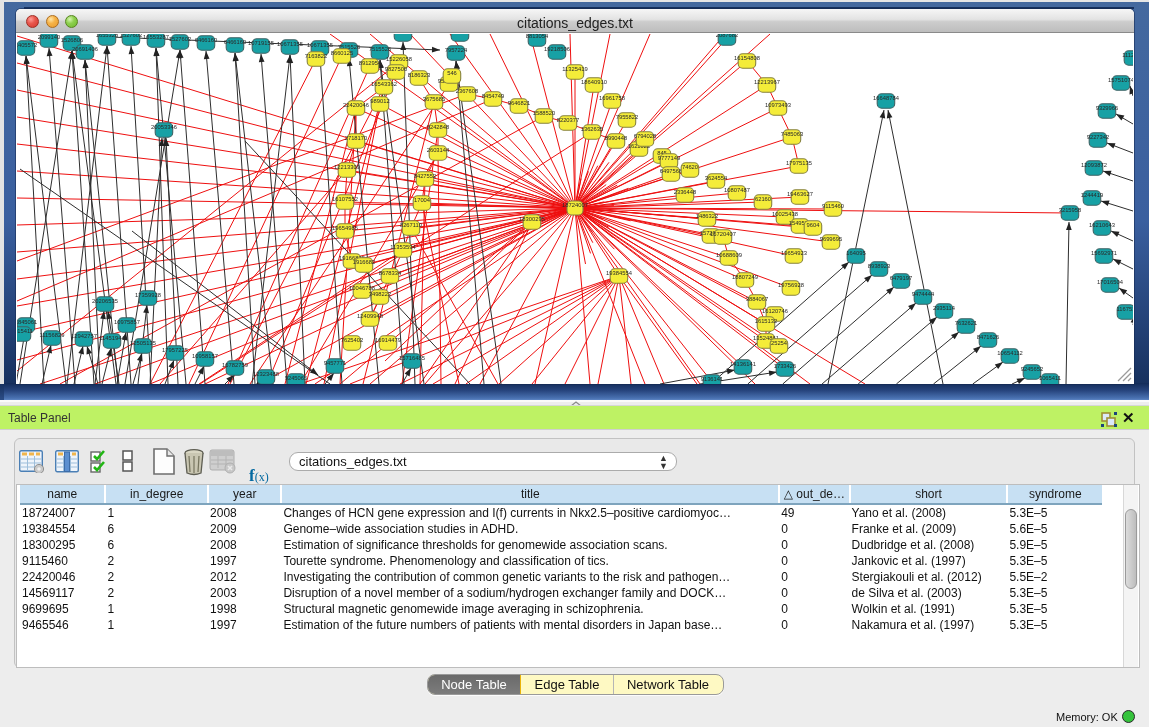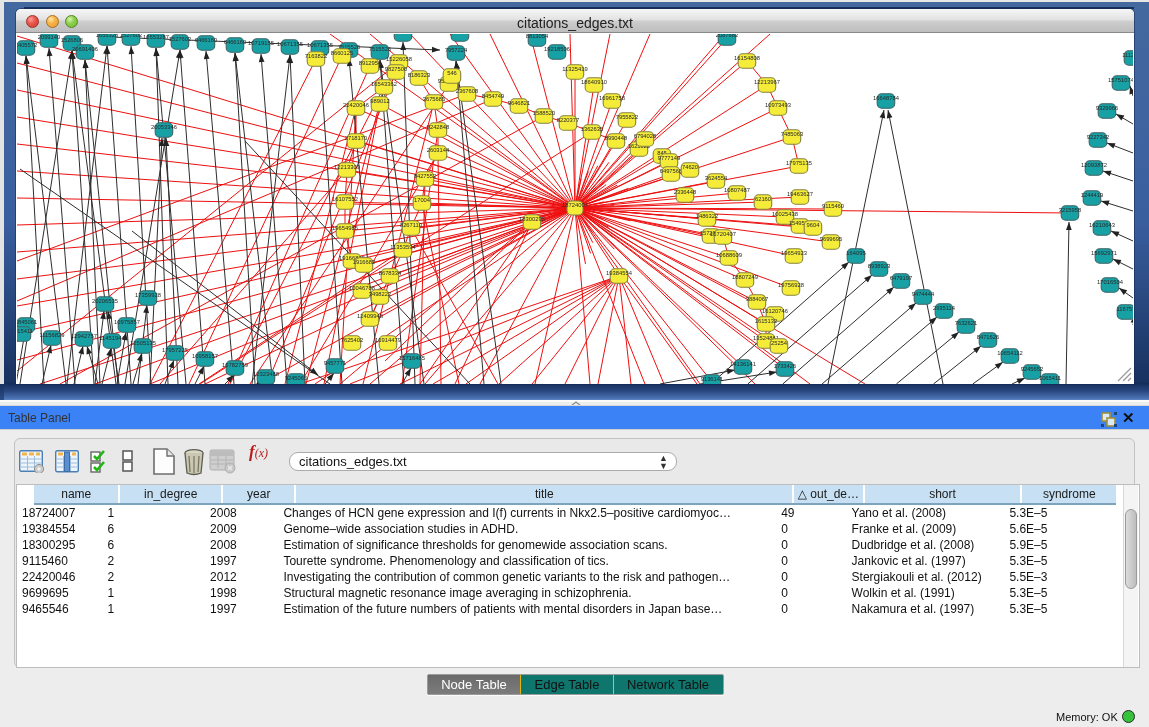--- a/index.html
+++ b/index.html
@@ -19,41 +19,41 @@
   #titlebar .title { position:absolute; left:0; top:6px; width:100%; text-align:center;
     font-size:14px; color:#222; }
   .tl { position:absolute; top:6px; width:13px; height:13px; border-radius:50%; }
   #tl-r { left:10px; background:radial-gradient(circle at 35% 30%,#ff9d97 0%,#e9594f 40%,#d3372c 100%); border:1px solid #9f2e24; }
   #tl-y { left:30px; background:radial-gradient(circle at 35% 30%,#ffe6a8 0%,#f6b348 40%,#e99b2e 100%); border:1px solid #ad6d1d; }
   #tl-g { left:49px; background:radial-gradient(circle at 35% 30%,#d7f5b2 0%,#8ed04f 40%,#6fb92e 100%); border:1px solid #57851f; }
   #canvas { position:absolute; left:1px; top:25px; width:1116px; height:350px; background:#fff; overflow:hidden; }
   
   #panel { position:absolute; left:0; top:400px; width:1149px; height:327px; background:#ededed; }
   #panel .divtop { position:absolute; left:0; top:0; width:1149px; height:2px; background:#fafafa; }
-  #phead { position:absolute; left:0; top:5px; width:1149px; height:25px; background:#3b82f6;
+  #phead { position:absolute; left:0; top:5px; width:1149px; height:25px; background:#bef264;
     border-top:1px solid #d7d7d7; border-bottom:1px solid #cfcfcf; }
   #phead .t { position:absolute; left:8px; top:5px; font-size:12px; color:#333; }
   #phead .x { position:absolute; left:1122px; top:3px; font-size:15px; font-weight:bold; color:#111; }
   #toolbox { position:absolute; left:14px; top:38px; width:1121px; height:230px;
     background:#e9e9e9; border:1px solid #c2c2c2; border-radius:6px; }
   #tablewrap { position:absolute; left:16px; top:84px; width:1124px; height:184px; background:#fff;
     border:1px solid #bdbdbd; }
   #combo { position:absolute; left:289px; top:52px; width:388px; height:19px; background:#fff;
     border:1px solid #ababab; border-radius:9px; font-size:13px; color:#111; padding:1px 0 0 9px; }
   #combo .arr { position:absolute; right:8px; top:1px; font-size:9px; color:#333; line-height:8px; }
-  table.hdr { border-collapse:collapse; table-layout:fixed; width:1082px; margin-left:17px;text-align:center; }
+  table.hdr { border-collapse:collapse; table-layout:fixed; width:1082px; margin-left:3px;text-align:center; }
   table.hdr th { background:#c7e0f3; border-left:2px solid #fff; border-bottom:2px solid #7ea4bd;
     font-weight:normal; font-size:12px; color:#1a1a1a; height:19px; padding:0; }
   table.hdr th:first-child { border-left:none; }
   table.data { border-collapse:collapse; table-layout:fixed; width:1082px; margin-left:1px; }
   table.data td { font-size:12px; color:#111; height:16px; padding:0 0 0 4px; white-space:nowrap; overflow:hidden; }
   #vscroll { position:absolute; right:1px; top:0px; width:15px; height:182px; background:#f4f4f4; border-left:1px solid #d8d8d8; }
   #vthumb { position:absolute; left:1px; top:24px; width:12px; height:80px; background:linear-gradient(90deg,#dcdcdc,#bdbdbd); border-radius:6px; border:1px solid #9a9a9a; }
   #tabs { position:absolute; left:427px; top:274px; width:297px; height:21px; border:1px solid #9a9a9a;
-    border-radius:2px; background:#0f766e; overflow:hidden; box-shadow:0 1px 0 rgba(255,255,255,.8); }
+    border-radius:8px; background:#fef9c3; overflow:hidden; box-shadow:0 1px 0 rgba(255,255,255,.8); }
   #tabs div { float:left; height:21px; line-height:20px; text-align:center; font-size:13px; color:#111; }
   #tabs .sel { background:linear-gradient(180deg,#6a6a6a,#7e7e7e); color:#fff; width:92px; }
   #tabs .n2 { width:93px; border-left:1px solid #eab308; }
   #tabs .n3 { width:109px; border-left:1px solid #b5b5b5; }
   #memory { position:absolute; left:1056px; top:311px; font-size:11px; color:#111; }
   #memdot { position:absolute; left:1122px; top:310px; width:13px; height:13px; border-radius:50%;
     background:#35c33c; border:1px solid #2a2a2a; }
 </style>
 </head>
 <body>
@@ -913,21 +913,21 @@
  <rect x="2" y="2" width="22" height="5" fill="#bdbdbd"></rect>
  <g stroke="#b3b3b3" stroke-width="1">
           <line x1="2" y1="11" x2="24" y2="11"></line>
           <line x1="2" y1="15" x2="24" y2="15"></line>
           <line x1="9" y1="7" x2="9" y2="19"></line>
           <line x1="17" y1="7" x2="17" y2="19"></line>
         </g>
  <circle cx="21" cy="19" r="5" fill="#c7c7c7" stroke="#b0b0b0"></circle>
  <path d="M19 17 L23 21 M23 17 L19 21" stroke="#e9e9e9" stroke-width="1.6"></path>
 </svg>
-<div style="position:absolute;left:249px;top:42px;font-size:17px;color:#b91c1c;font-family:'Liberation Serif',serif;font-style:italic"><b>f</b><span style="font-size:12px">(x)</span></div>
+<div style="position:absolute;left:249px;top:66px;font-size:17px;color:#0369a1;font-family:'Liberation Serif',serif;"><b>f</b><span style="font-size:12px">(x)</span></div>
 </div>
   <div id="combo">citations_edges.txt<div class="arr">▲<br>▼</div></div>
   <div id="tablewrap">
     <table class="hdr">
       <colgroup>
           <col style="width:85px">
           <col style="width:102px">
           <col style="width:73px">
           <col style="width:495px">
           <col style="width:70px">
@@ -993,27 +993,36 @@
             <td>Jankovic et al. (1997)</td>
             <td>5.3E–5</td>
           </tr>
       <tr>
             <td>22420046</td>
             <td>2</td>
             <td>2012</td>
             <td>Investigating the contribution of common genetic variants to the risk and pathogen…</td>
             <td>0</td>
             <td>Stergiakouli et al. (2012)</td>
-            <td>5.5E–3</td>
+            <td>5.5E–2</td>
+          </tr>
+      <tr>
+            <td>14569117</td>
+            <td>2</td>
+            <td>2003</td>
+            <td>Disruption of a novel member of a sodium/hydrogen exchanger family and DOCK…</td>
+            <td>0</td>
+            <td>de Silva et al. (2003)</td>
+            <td>5.3E–5</td>
           </tr>
       <tr>
             <td>9699695</td>
             <td>1</td>
             <td>1998</td>
-            <td>Structural magnetic resonance image averaging in schizophrenia.</td>
+            <td>Structural magnetic genomewide image averaging in schizophrenia.</td>
             <td>0</td>
             <td>Wolkin et al. (1991)</td>
             <td>5.3E–5</td>
           </tr>
       <tr>
             <td>9465546</td>
             <td>1</td>
             <td>1997</td>
             <td>Estimation of the future numbers of patients with mental disorders in Japan base…</td>
             <td>0</td>

